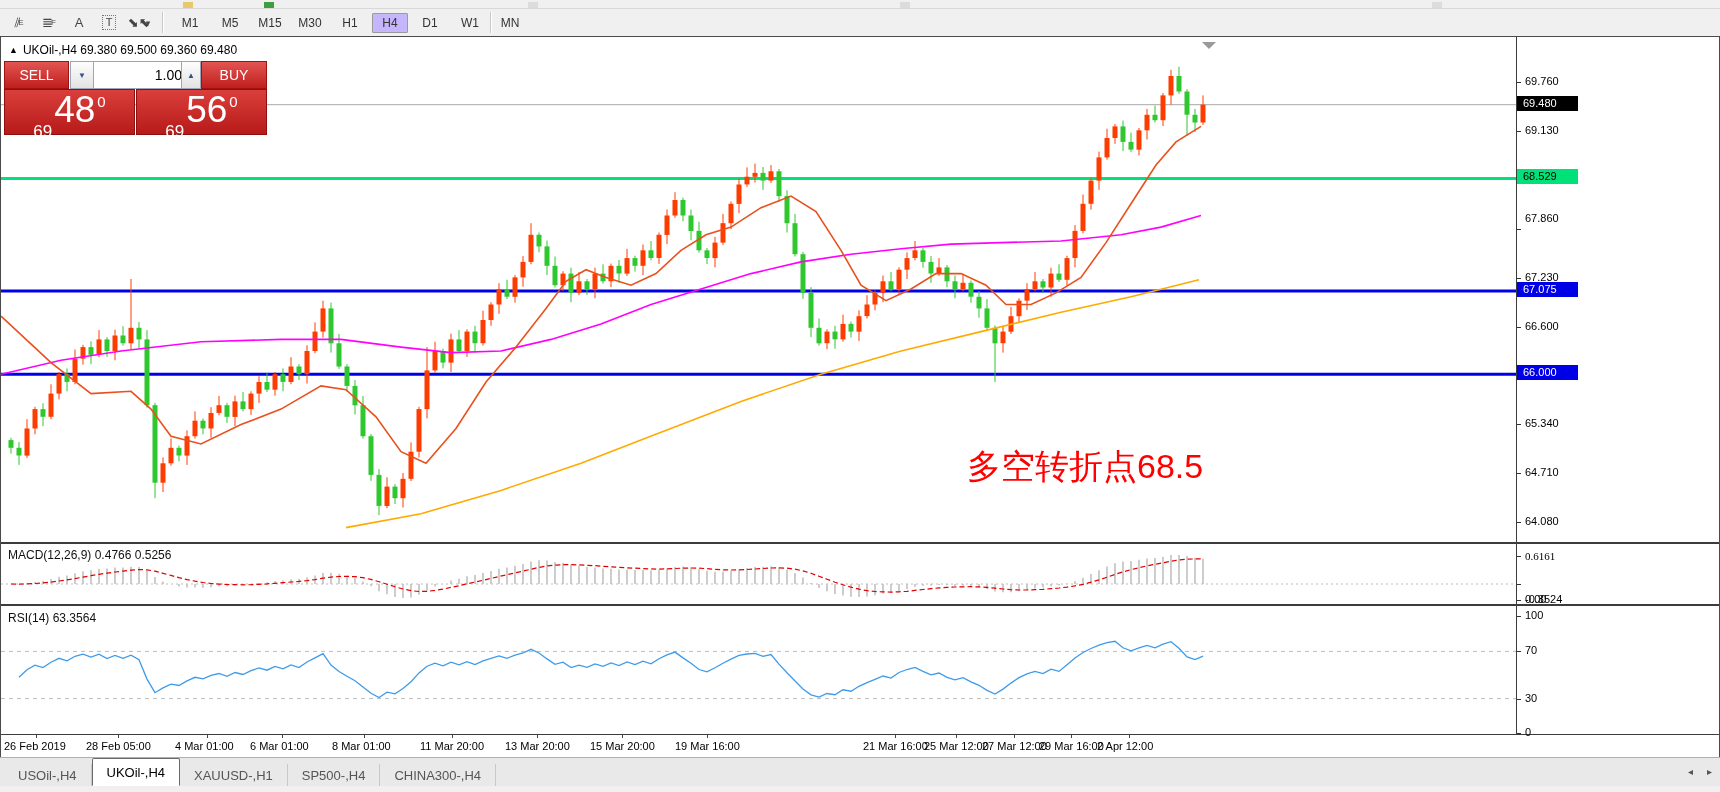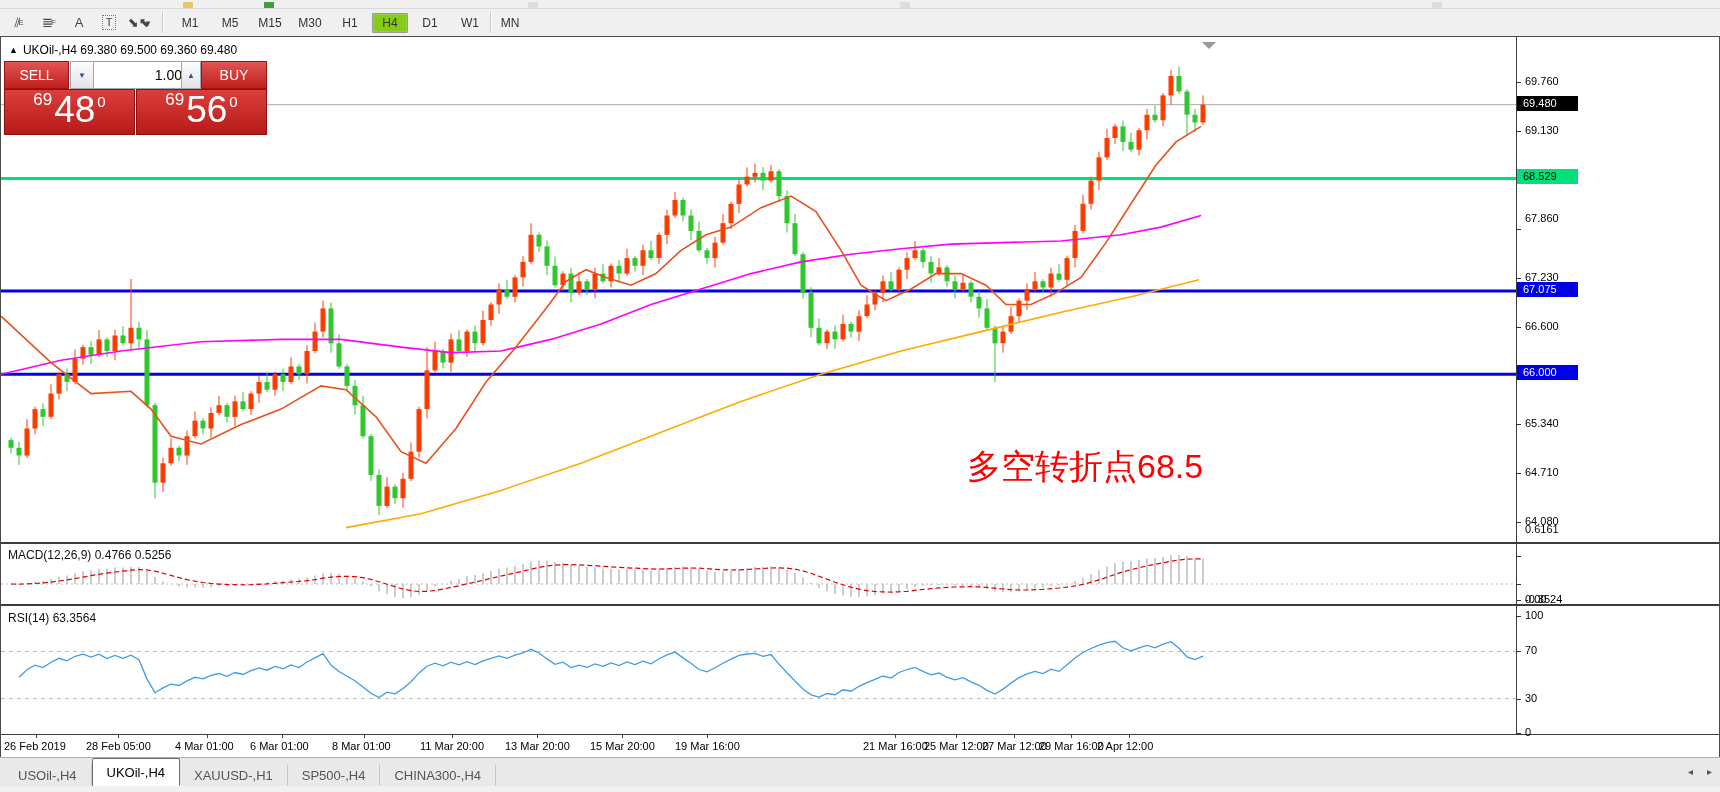--- a/index.html
+++ b/index.html
@@ -14,21 +14,21 @@
   #tools{left:2px;top:0;height:27px;display:flex;align-items:center;gap:4px;padding-left:4px;}
   .tool{width:26px;height:22px;display:flex;align-items:center;justify-content:center;
         color:#444;font-size:13px;border-radius:2px;}
   .tool .boxed{border:1px dotted #777;padding:0 3px;font-size:11px;line-height:13px;}
   .tool sub{font-size:8px;margin-left:-2px;}
   .caret{color:#444;font-size:9px;margin-left:-4px;}
   .tb-sep{position:absolute;top:3px;width:1px;height:21px;background:#c9c9c9;border-right:1px solid #fff;}
   #timeframes{left:170px;top:2px;height:23px;display:flex;align-items:center;}
   .tf-btn{min-width:24px;padding:2px 5px;margin:0 2px;text-align:center;font-size:12px;color:#333;
           border:1px solid transparent;border-radius:1px;}
-  .tf-btn.active{background:#84cc16;border:1px solid #9a9a9a;box-shadow:inset 0 0 2px #ccc;}
+  .tf-btn.active{background:#c4b5fd;border:1px solid #9a9a9a;box-shadow:inset 0 0 2px #ccc;}
   
   #window{left:0;top:36px;width:1718px;height:721px;background:#fff;border:1px solid #4a4a4a;}
   .pane-border{left:0;width:1718px;background:#3c3c3c;}
   #axis-sep{left:1515px;top:0;width:1px;height:697px;background:#3c3c3c;}
   svg{position:absolute;left:0;}
   #chart-header{left:8px;top:6px;font-size:12px;color:#000;display:flex;align-items:center;gap:5px;}
   #chart-header .up-tri{font-size:9px;color:#000;}
   
   #trade{left:3px;top:24px;width:261px;height:72px;}
   .btn-red{background:linear-gradient(#e25552,#c01f1d);color:#fff;border:1px solid #9e1210;
@@ -38,21 +38,21 @@
   #vol-down{position:absolute;left:66px;top:0;width:22px;height:26px;background:linear-gradient(#fdfdfd,#e3e3e3);
             border:1px solid #9aa7b8;font-size:8px;color:#33518b;display:flex;align-items:center;justify-content:center;}
   #vol-input{position:absolute;left:89px;top:0;width:86px;height:24px;border:1px solid #9aa7b8;
              font-size:14px;text-align:right;padding-right:5px;font-family:"Liberation Sans",sans-serif;}
   #vol-up{position:absolute;left:177px;top:0;width:18px;height:26px;background:linear-gradient(#fdfdfd,#e3e3e3);
           border:1px solid #9aa7b8;font-size:8px;color:#33518b;display:flex;align-items:center;justify-content:center;}
   .quote-panel{position:absolute;top:28px;height:44px;background:linear-gradient(#da3f3c,#b61b19);
                border:1px solid #8e0f0d;color:#fff;display:flex;align-items:flex-start;justify-content:center;}
   #sell-quote{left:0;width:129px;}
   #buy-quote{left:132px;width:129px;}
-  .q-small{font-size:17px;margin-top:0;}
+  .q-small{font-size:17px;margin-top:32px;}
   .q-big{font-size:37px;line-height:40px;margin-left:2px;}
   .q-sup{font-size:15px;margin-top:3px;margin-left:2px;}
   
   #annotation{font-size:34px;line-height:50px;white-space:nowrap;}
   
   .ax-label{position:absolute;font-size:11px;color:#000;left:1524px;}
   .ax-tick{position:absolute;left:1516px;width:4px;height:1px;background:#333;}
   .badge{position:absolute;left:1516px;width:55px;height:15px;font-size:11px;line-height:15px;
          padding-left:6px;z-index:3;}
   .ind-label{position:absolute;left:7px;font-size:12px;color:#111;z-index:2;}
@@ -635,21 +635,21 @@
       <div class="ax-label" style="top: 380.373px;">65.340</div>
       <div class="ax-tick" style="top: 436.173px;"></div>
       <div class="ax-label" style="top: 429.173px;">64.710</div>
       <div class="ax-tick" style="top: 484.973px;"></div>
       <div class="ax-label" style="top: 477.973px;">64.080</div>
       <div class="badge" style="top: 58.6888px; background: rgb(0, 0, 0); color: rgb(255, 255, 255);">69.480</div>
       <div class="badge" style="top: 132.353px; background: rgb(0, 225, 122); color: rgb(0, 0, 0);">68.529</div>
       <div class="badge" style="top: 244.98px; background: rgb(0, 0, 230); color: rgb(255, 255, 255);">67.075</div>
       <div class="badge" style="top: 328.25px; background: rgb(0, 0, 230); color: rgb(255, 255, 255);">66.000</div>
       <div class="ax-tick" style="top: 518.659px;"></div>
-      <div class="ax-label" style="top: 486px;">0.6161</div>
+      <div class="ax-label" style="top: 513px; font-family: Liberation Serif, serif;">0.6161</div>
       <div class="ax-tick" style="top: 547px;"></div>
       <div class="ax-label" style="top: 556px;">0.00</div>
       <div class="ax-tick" style="top: 563.21px;"></div>
       <div class="ax-label" style="top: 556.21px;">-0.3524</div>
       <div class="ax-tick" style="top: 579px;"></div>
       <div class="ax-label" style="top: 572px;">100</div>
       <div class="ax-tick" style="top: 614.4px;"></div>
       <div class="ax-label" style="top: 607.4px;">70</div>
       <div class="ax-tick" style="top: 661.6px;"></div>
       <div class="ax-label" style="top: 654.6px;">30</div>

